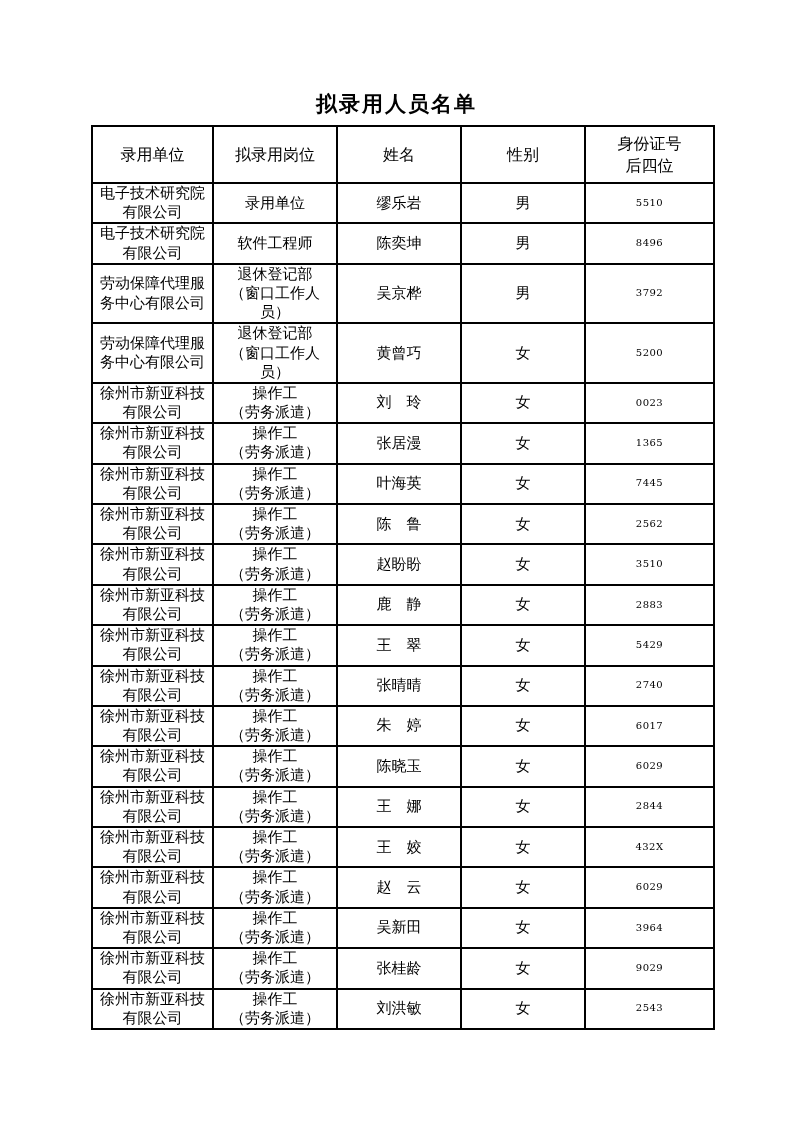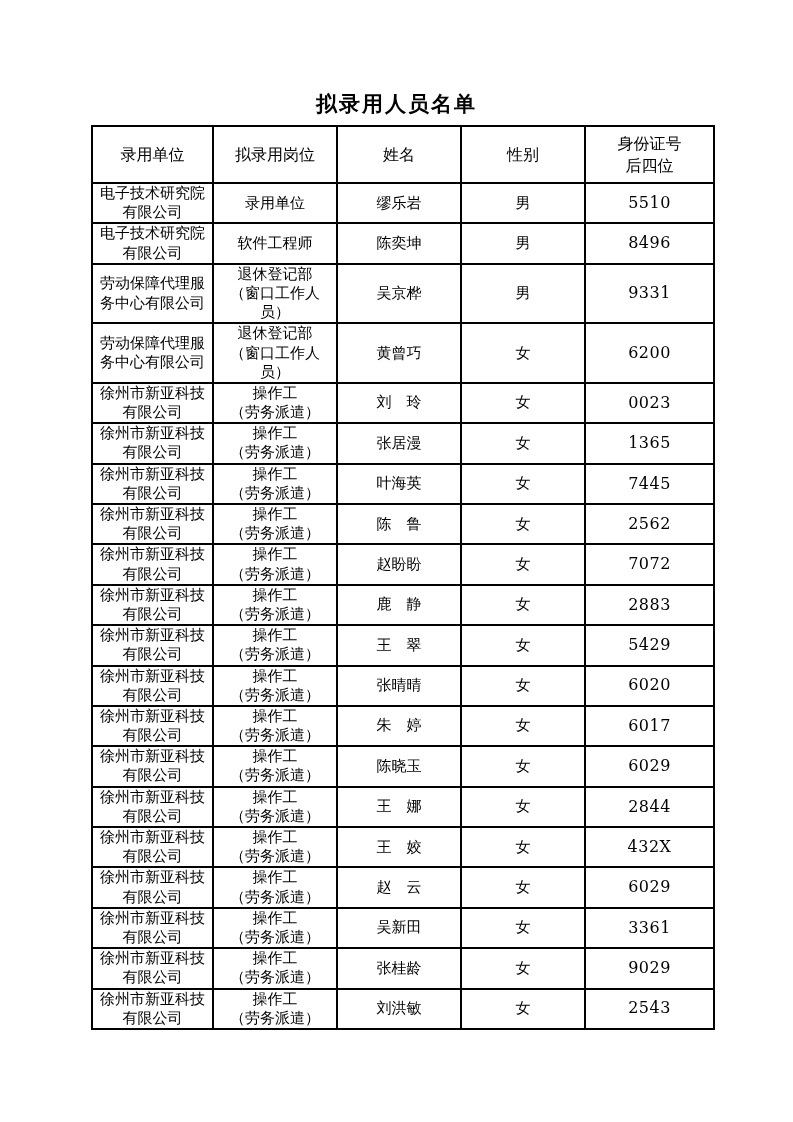--- a/index.html
+++ b/index.html
@@ -41,21 +41,21 @@
     font-size: 16px;
     font-weight: normal;
     line-height: 1.35;
   }
   .roster td {
     font-size: 15px;
     line-height: 1.28;
   }
   .roster td.c4 {
     font-family: "DejaVu Serif", serif;
-    font-size: 16px;
+    font-size: 10px;
     letter-spacing: 0.5px;
   }
 </style>
 </head>
 <body>
 
 <div class="page">
 
   <div class="doc-title">拟录用人员名单</div>
 
@@ -94,30 +94,30 @@
           <td class="c3">男</td>
           <td class="c4">8496</td>
         </tr>
         <tr>
           <td class="c0">劳动保障代理服
 务中心有限公司</td>
           <td class="c1">退休登记部
 （窗口工作人员）</td>
           <td class="c2">吴京桦</td>
           <td class="c3">男</td>
-          <td class="c4">9331</td>
+          <td class="c4">3792</td>
         </tr>
         <tr>
           <td class="c0">劳动保障代理服
 务中心有限公司</td>
           <td class="c1">退休登记部
 （窗口工作人员）</td>
           <td class="c2">黄曾巧</td>
           <td class="c3">女</td>
-          <td class="c4">6200</td>
+          <td class="c4">5200</td>
         </tr>
         <tr>
           <td class="c0">徐州市新亚科技
 有限公司</td>
           <td class="c1">操作工
 （劳务派遣）</td>
           <td class="c2">刘　玲</td>
           <td class="c3">女</td>
           <td class="c4">0023</td>
         </tr>
@@ -148,21 +148,21 @@
           <td class="c3">女</td>
           <td class="c4">2562</td>
         </tr>
         <tr>
           <td class="c0">徐州市新亚科技
 有限公司</td>
           <td class="c1">操作工
 （劳务派遣）</td>
           <td class="c2">赵盼盼</td>
           <td class="c3">女</td>
-          <td class="c4">7072</td>
+          <td class="c4">3510</td>
         </tr>
         <tr>
           <td class="c0">徐州市新亚科技
 有限公司</td>
           <td class="c1">操作工
 （劳务派遣）</td>
           <td class="c2">鹿　静</td>
           <td class="c3">女</td>
           <td class="c4">2883</td>
         </tr>
@@ -175,21 +175,21 @@
           <td class="c3">女</td>
           <td class="c4">5429</td>
         </tr>
         <tr>
           <td class="c0">徐州市新亚科技
 有限公司</td>
           <td class="c1">操作工
 （劳务派遣）</td>
           <td class="c2">张晴晴</td>
           <td class="c3">女</td>
-          <td class="c4">6020</td>
+          <td class="c4">2740</td>
         </tr>
         <tr>
           <td class="c0">徐州市新亚科技
 有限公司</td>
           <td class="c1">操作工
 （劳务派遣）</td>
           <td class="c2">朱　婷</td>
           <td class="c3">女</td>
           <td class="c4">6017</td>
         </tr>
@@ -229,21 +229,21 @@
           <td class="c3">女</td>
           <td class="c4">6029</td>
         </tr>
         <tr>
           <td class="c0">徐州市新亚科技
 有限公司</td>
           <td class="c1">操作工
 （劳务派遣）</td>
           <td class="c2">吴新田</td>
           <td class="c3">女</td>
-          <td class="c4">3361</td>
+          <td class="c4">3964</td>
         </tr>
         <tr>
           <td class="c0">徐州市新亚科技
 有限公司</td>
           <td class="c1">操作工
 （劳务派遣）</td>
           <td class="c2">张桂龄</td>
           <td class="c3">女</td>
           <td class="c4">9029</td>
         </tr>

